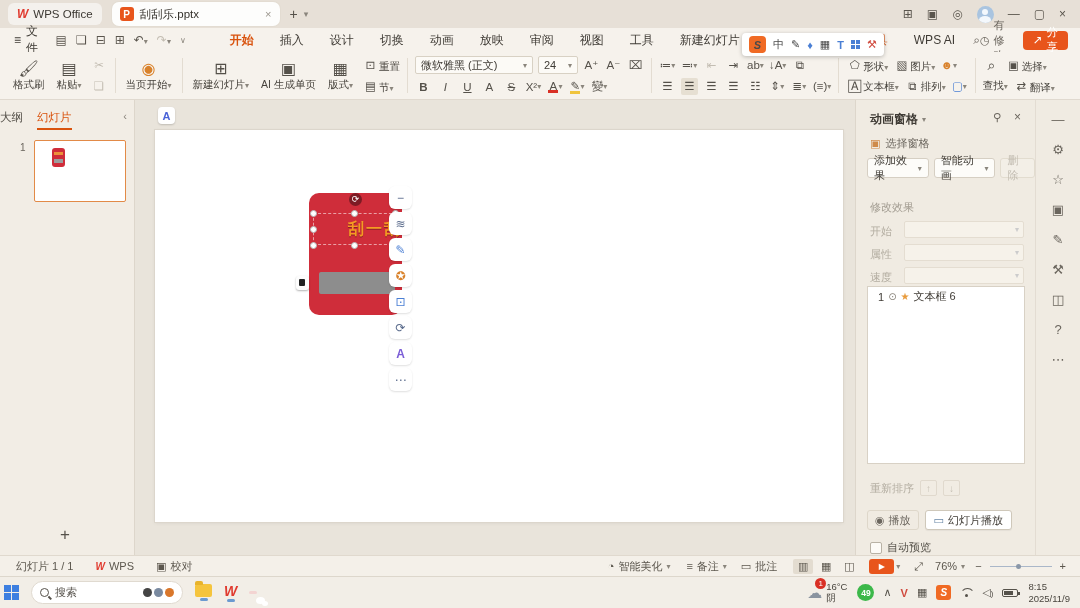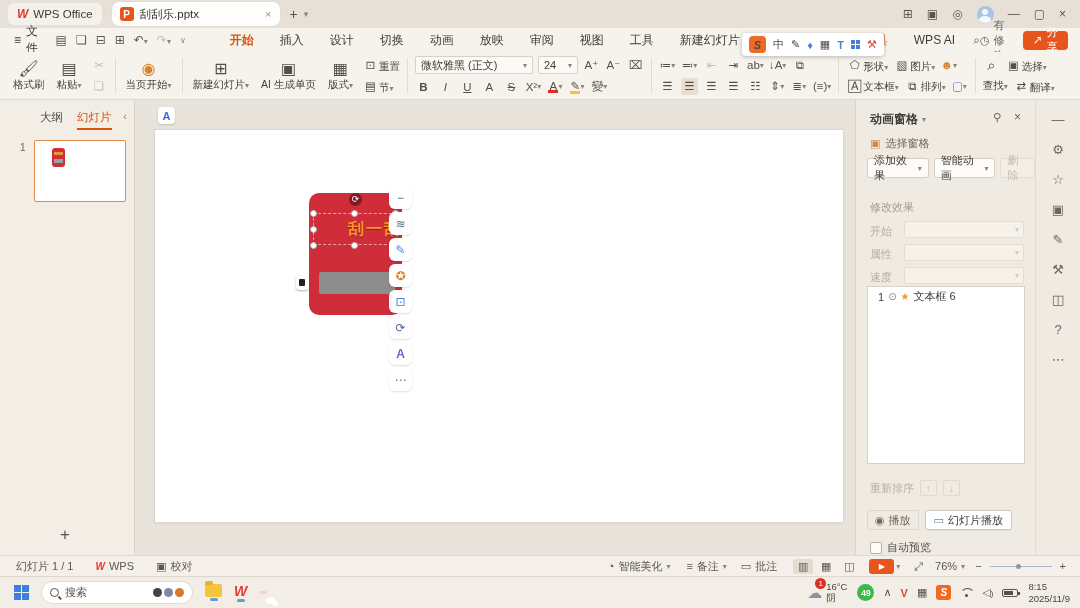--- a/index.html
+++ b/index.html
@@ -72,21 +72,21 @@
   .ib.dis{color:#c3bdb2;}
   .ib.on{background:#e6dfd2;}
   .rb-select{height:18px;border:1px solid #d8d1c4;background:#fcfaf6;border-radius:2px;font-size:11px;
     color:#3f3b35;display:flex;align-items:center;justify-content:space-between;padding:0 5px;gap:4px;white-space:nowrap;}
   .ubar{display:inline-block;width:10px;height:3px;margin-top:-2px;}
   .smalltxt{font-size:10.5px;color:#46423c;white-space:nowrap;}
 
   
   .leftpanel{position:absolute;left:0;top:100px;width:135px;height:455px;background:#f2ede5;border-right:1px solid #ddd6cb;}
   .lp-tabs{position:absolute;left:0;top:10px;width:135px;display:flex;align-items:center;gap:14px;
-    font-size:11.5px;color:#55514a;padding-left:40px;}
+    font-size:11.5px;color:#55514a;}
   .lp-tab.active{color:#d9530e;position:relative;}
   .lp-tab.active::after{content:"";position:absolute;left:0;right:0;bottom:-5px;height:2px;background:#d9530e;}
   .lp-collapse{position:absolute;right:8px;top:0;color:#8a857c;font-size:11px;}
   .thumb-num{position:absolute;left:20px;top:42px;font-size:10px;color:#6b665e;}
   .thumb{position:absolute;left:34px;top:40px;width:92px;height:62px;background:#fff;border:1.5px solid #e28a47;border-radius:2px;}
   .thumb .minicard{position:absolute;left:17px;top:7px;width:13px;height:19px;background:#cf2d3a;border-radius:3px;}
   .thumb .minicard::before{content:"";position:absolute;left:2px;top:4px;width:9px;height:3px;background:#f0a43c;opacity:.85;}
   .thumb .minicard::after{content:"";position:absolute;left:2px;top:11px;width:9px;height:4px;background:#9d9d9d;}
   .lp-add{position:absolute;left:60px;bottom:10px;font-size:17px;color:#55514a;}
 
@@ -168,21 +168,21 @@
   .sb-viewico{width:20px;height:15px;display:flex;align-items:center;justify-content:center;border-radius:2px;font-size:11px;}
   .sb-viewico.on{background:#e3dcd0;}
   .sb-play{width:25px;height:15px;background:#e8551c;border-radius:3px;color:#fff;font-size:8px;
     display:flex;align-items:center;justify-content:center;}
   .sb-slider{width:62px;height:1px;background:#aab7c9;position:relative;}
   .sb-slider::before{content:"";position:absolute;left:26px;top:-2px;width:5px;height:5px;border-radius:50%;background:#8a97a8;}
 
   
   .taskbar{position:absolute;left:0;top:576px;width:1080px;height:32px;background:#f2eee7;border-top:1px solid #ddd7cc;
     display:flex;align-items:center;}
-  .tk-left{display:flex;align-items:center;gap:12px;margin-left:14px;}
+  .tk-left{display:flex;align-items:center;gap:12px;margin-left:4px;}
   .i-start{width:15px;height:15px;position:relative;}
   .i-start::before{content:"";position:absolute;left:0;top:0;width:7px;height:7px;background:#3d7fe0;
     box-shadow:8px 0 0 #3d7fe0,0 8px 0 #3d7fe0,8px 8px 0 #3d7fe0;}
   .searchpill{display:flex;align-items:center;gap:6px;width:152px;height:23px;background:#fff;
     border:1px solid #e0dad0;border-radius:12px;padding:0 8px;font-size:11px;color:#55514a;}
   .i-mag{display:inline-block;width:9px;height:9px;border:1.5px solid #55514a;border-radius:50%;position:relative;}
   .i-mag::after{content:"";position:absolute;left:7px;top:8px;width:4px;height:1.5px;background:#55514a;transform:rotate(45deg);}
   .pill-balls{margin-left:auto;display:flex;gap:2px;}
   .pill-balls i{width:9px;height:9px;border-radius:50%;}
   .i-folder{width:17px;height:13px;background:#f5c43d;border-radius:2px;position:relative;}

